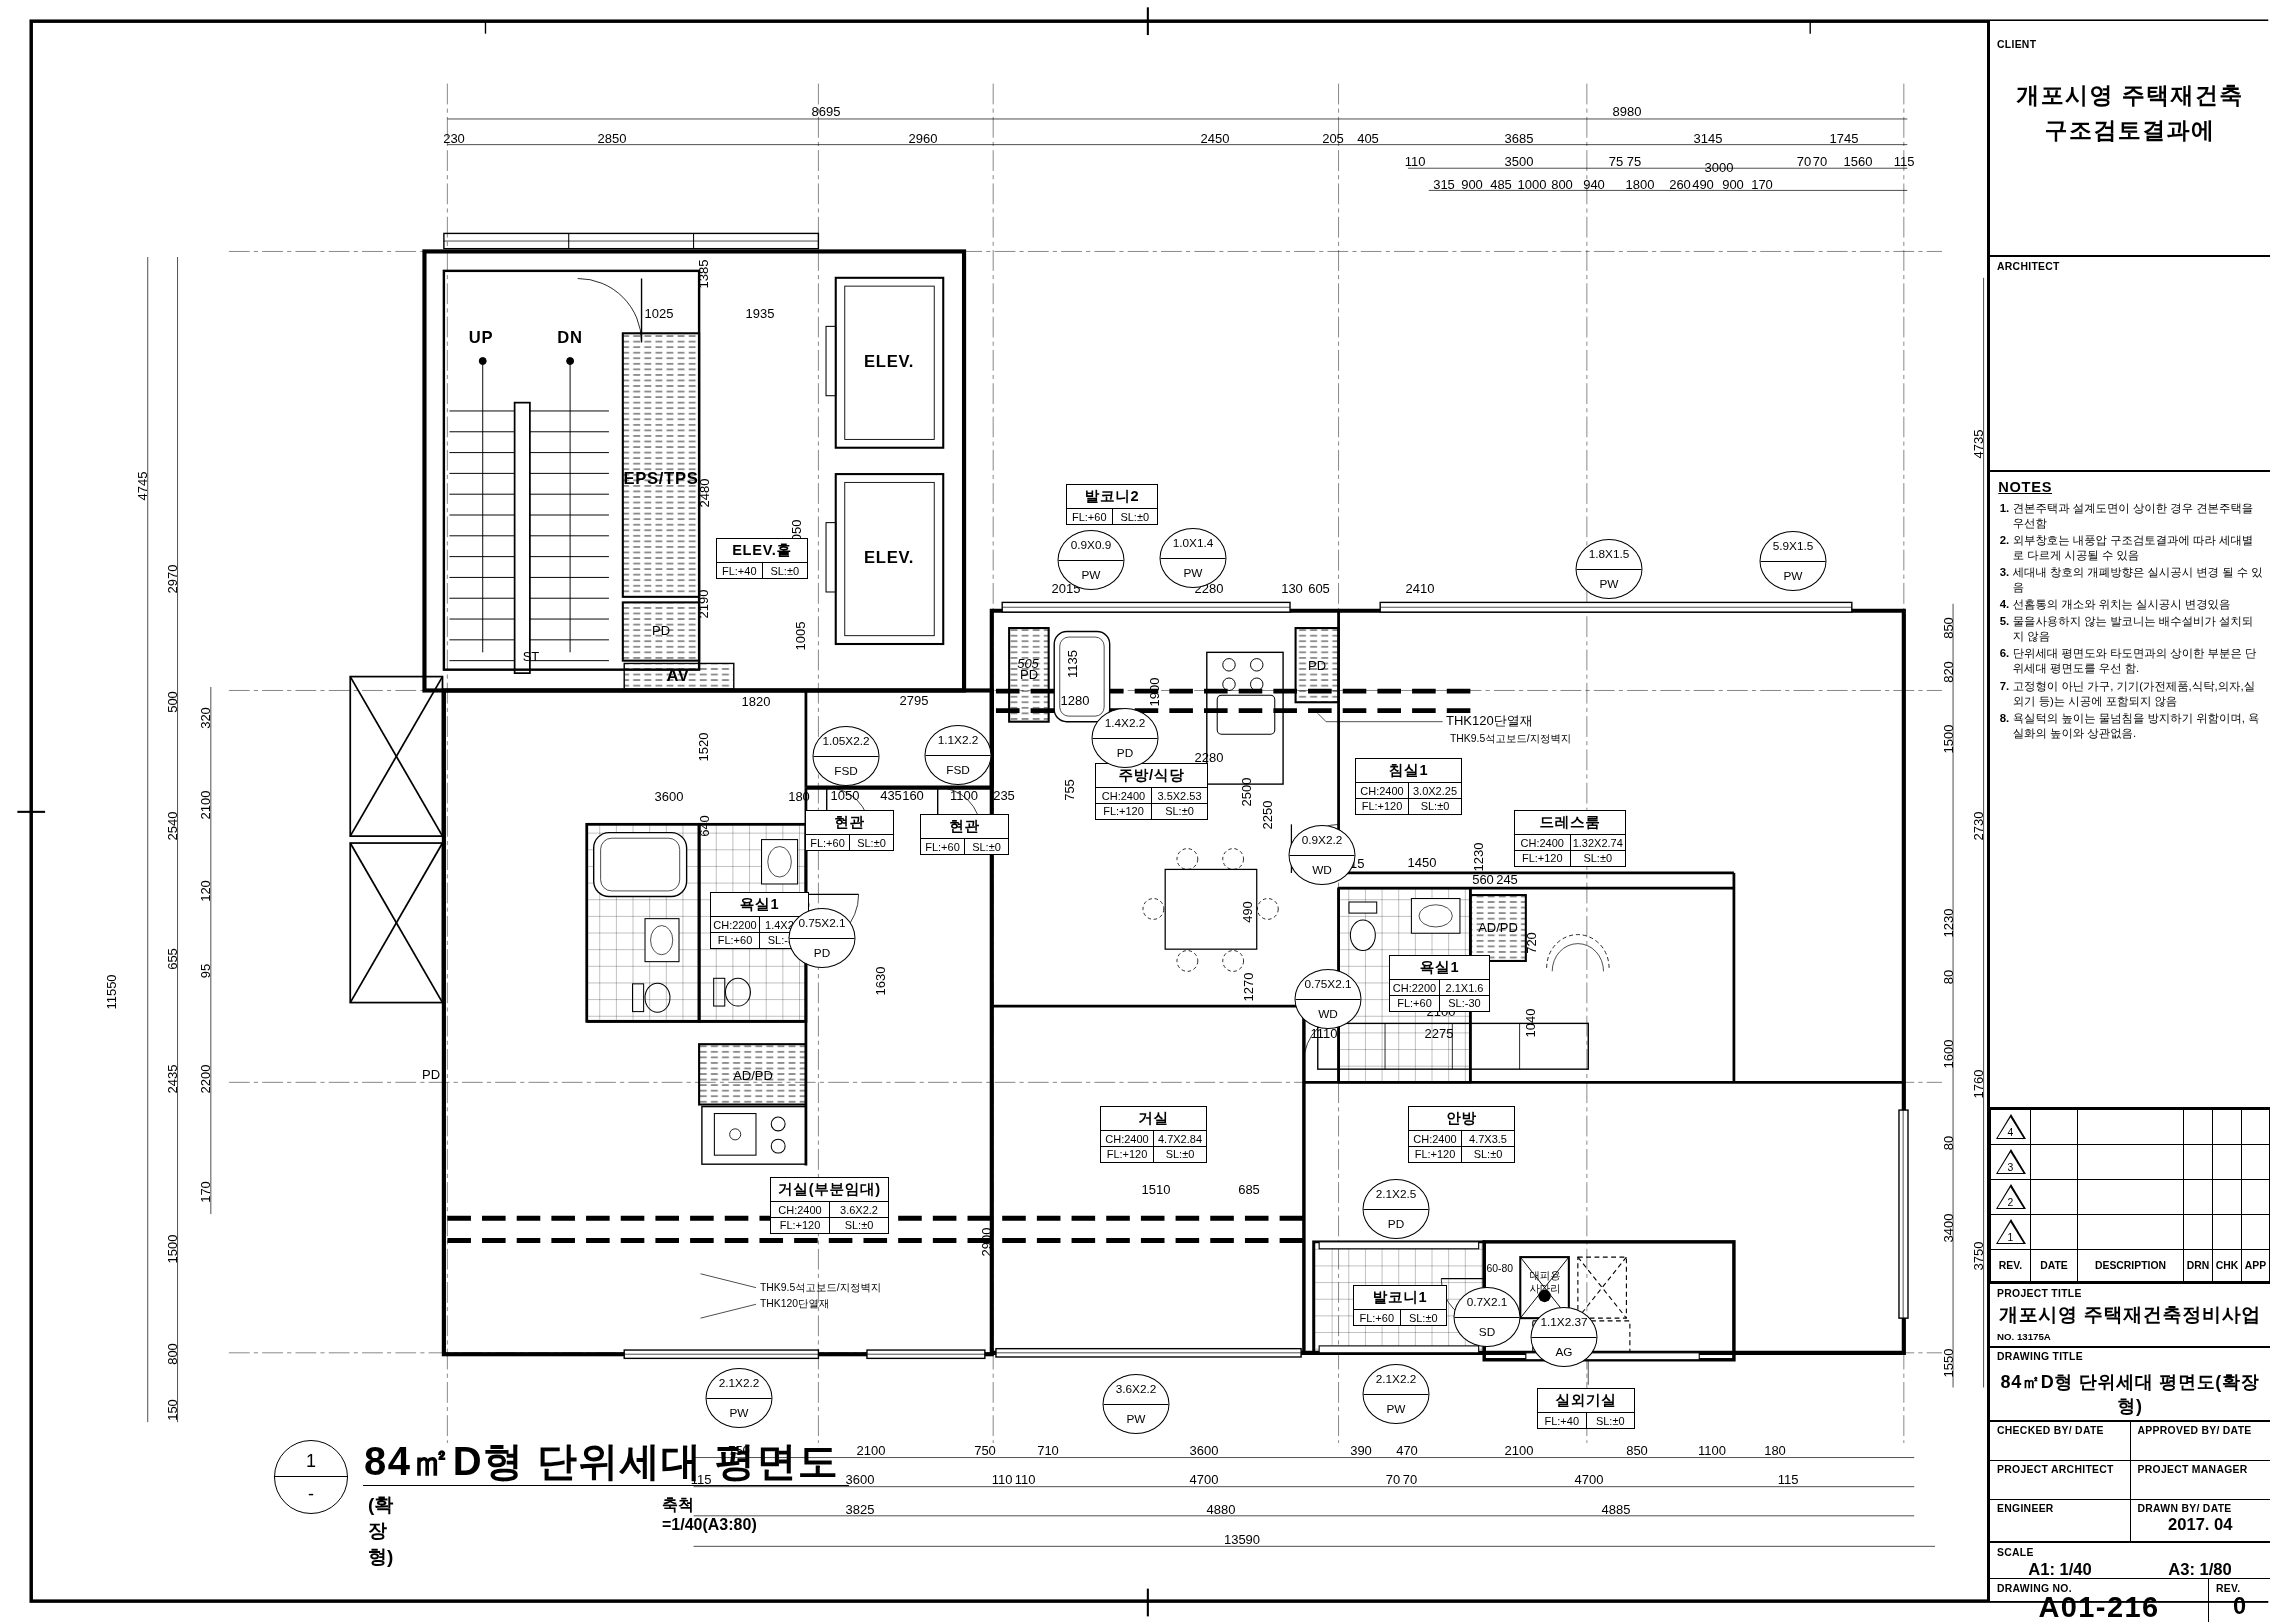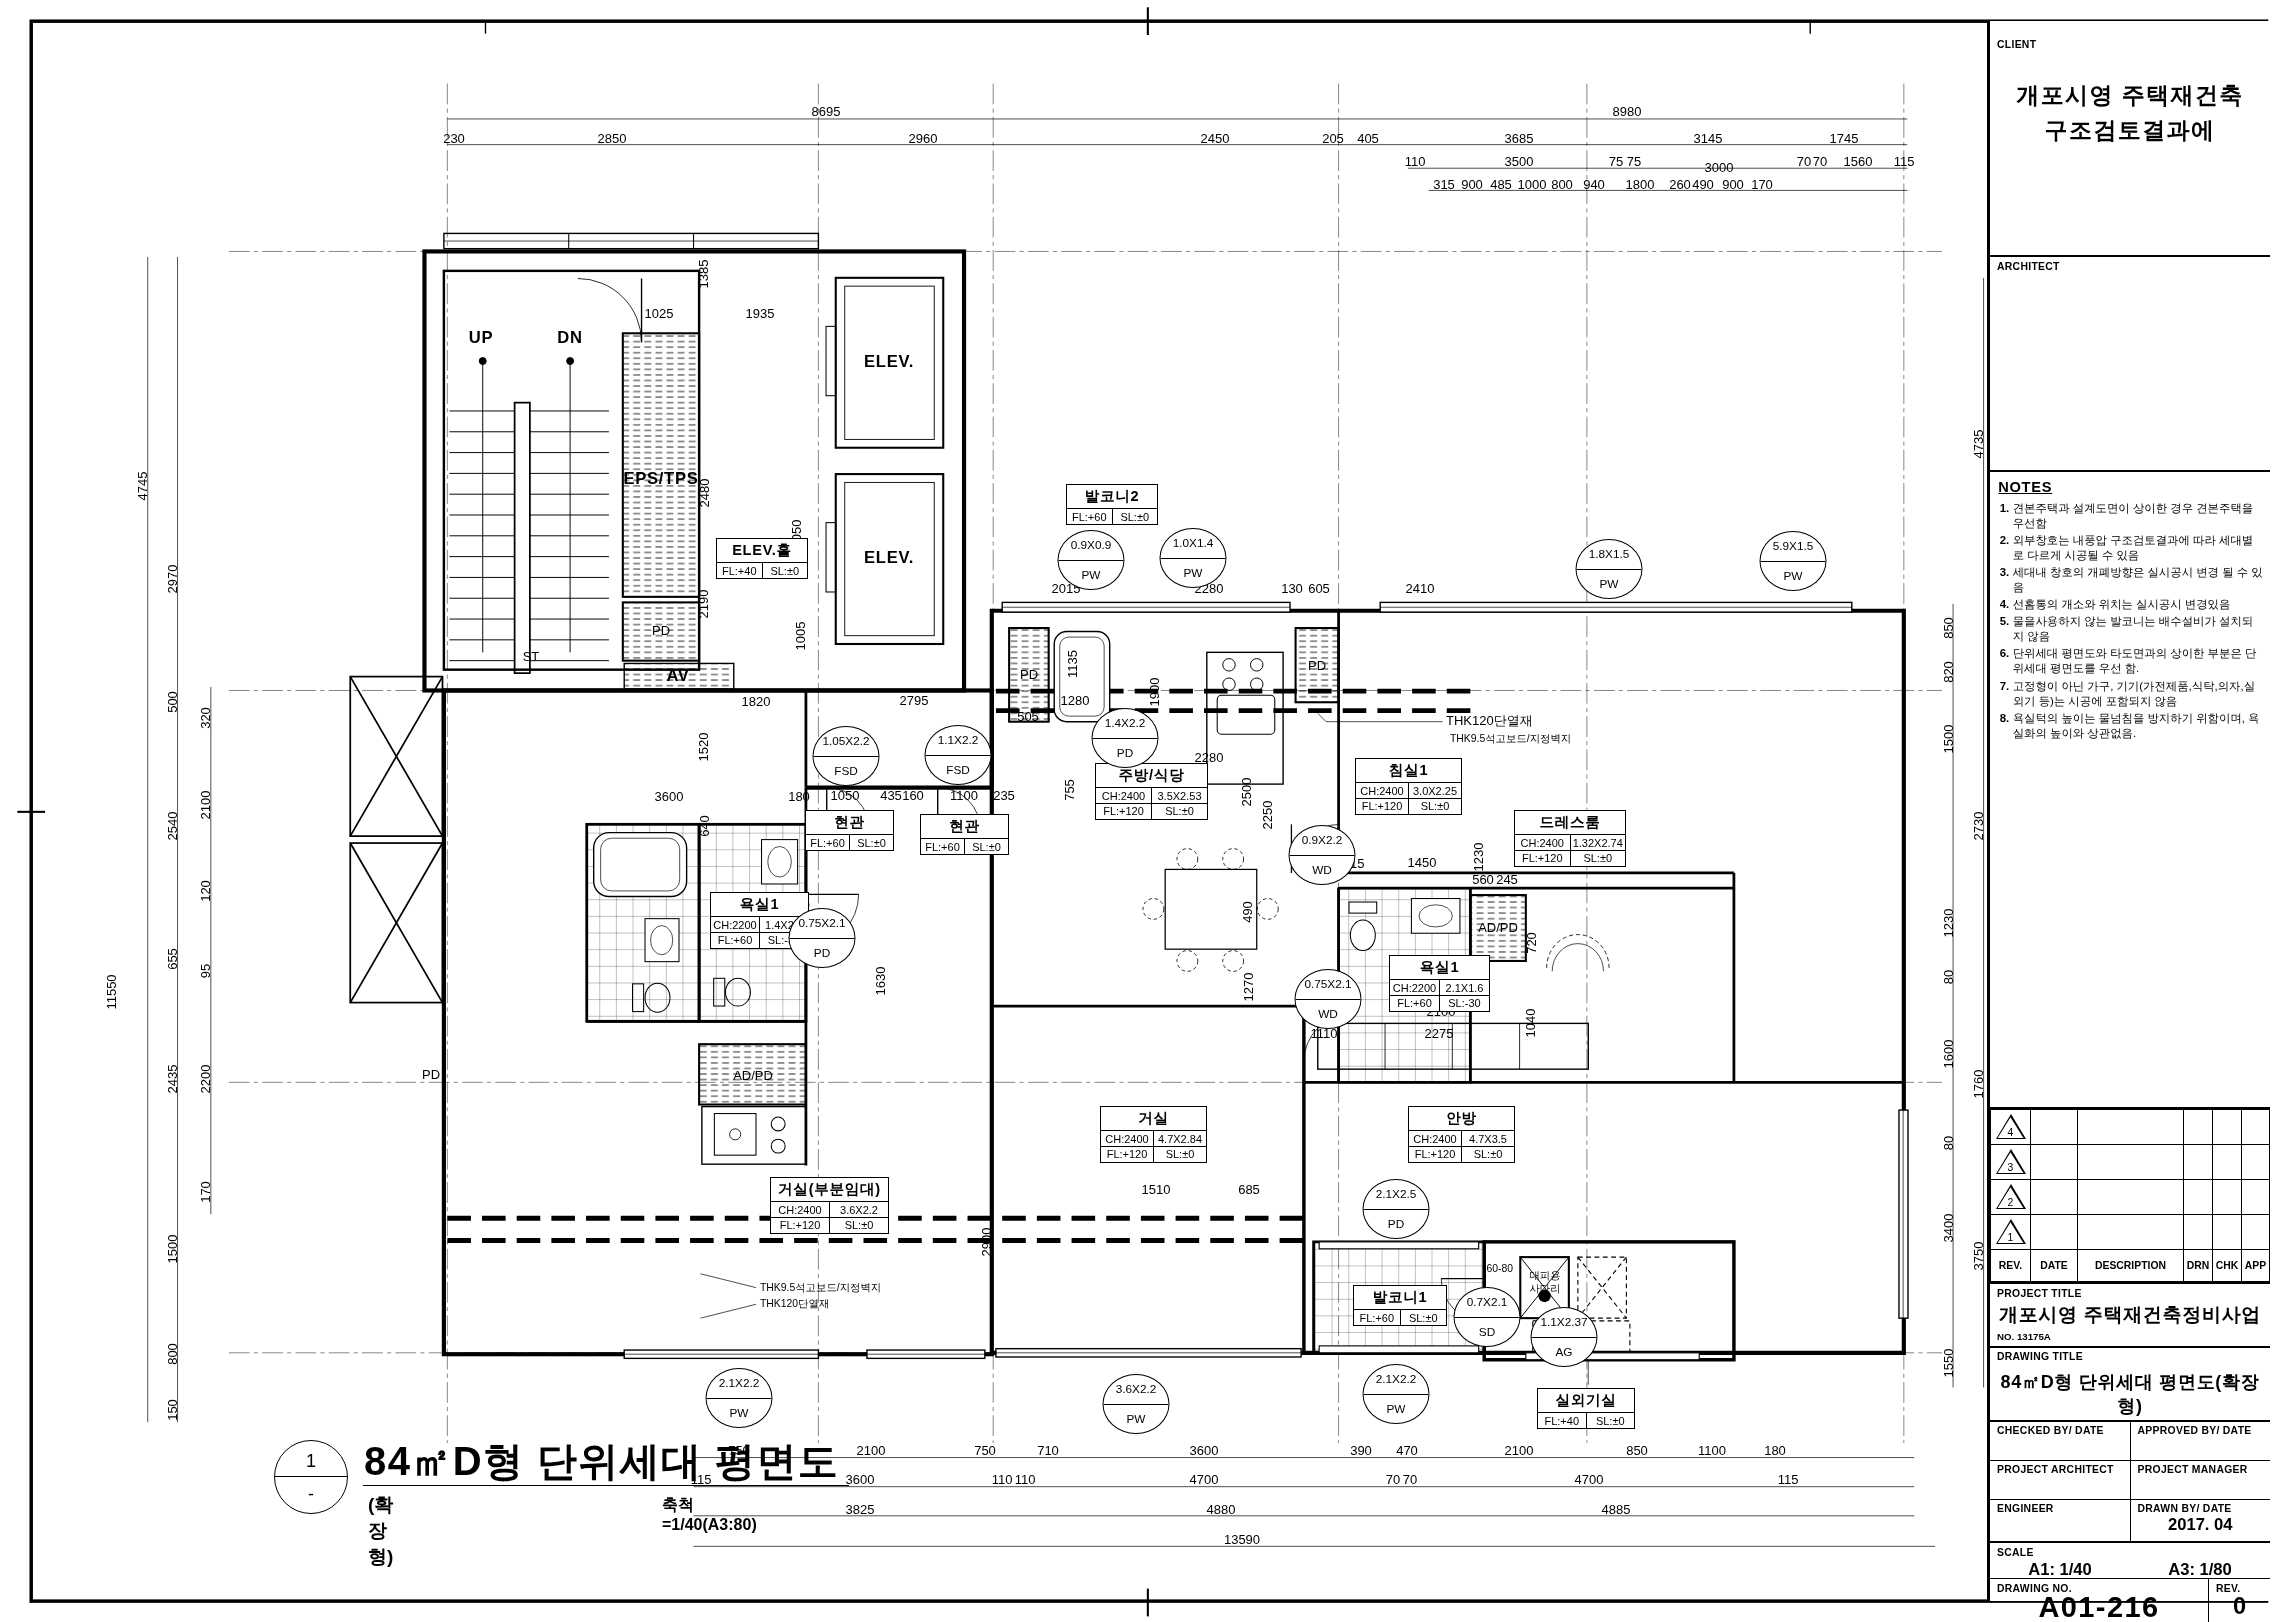--- a/index.html
+++ b/index.html
@@ -588,21 +588,21 @@
       <span class="dim v" style="left: 703px; top: 604px;">2190</span>
       <span class="dim" style="left: 1066px; top: 589px;">2015</span>
       <span class="dim" style="left: 1209px; top: 589px;">2280</span>
       <span class="dim" style="left: 1292px; top: 589px;">130</span>
       <span class="dim" style="left: 1319px; top: 589px;">605</span>
       <span class="dim" style="left: 1420px; top: 589px;">2410</span>
       <span class="dim v" style="left: 800px; top: 636px;">1005</span>
       <span class="dim v" style="left: 1072px; top: 664px;">1135</span>
       <span class="dim" style="left: 756px; top: 702px;">1820</span>
       <span class="dim" style="left: 914px; top: 701px;">2795</span>
-      <span class="dim" style="left: 1028px; top: 717px;">505</span>
+      <span class="dim" style="left: 1028px; top: 664px; font-style: italic;">505</span>
       <span class="dim" style="left: 1075px; top: 701px;">1280</span>
       <span class="dim" style="left: 1209px; top: 758px;">2280</span>
       <span class="dim v" style="left: 1246px; top: 792px;">2500</span>
       <span class="dim v" style="left: 1267px; top: 815px;">2250</span>
       <span class="dim v" style="left: 1154px; top: 692px;">1900</span>
       <span class="dim" style="left: 669px; top: 797px;">3600</span>
       <span class="dim" style="left: 799px; top: 797px;">180</span>
       <span class="dim" style="left: 845px; top: 796px;">1050</span>
       <span class="dim" style="left: 891px; top: 796px;">435</span>
       <span class="dim" style="left: 913px; top: 796px;">160</span>

